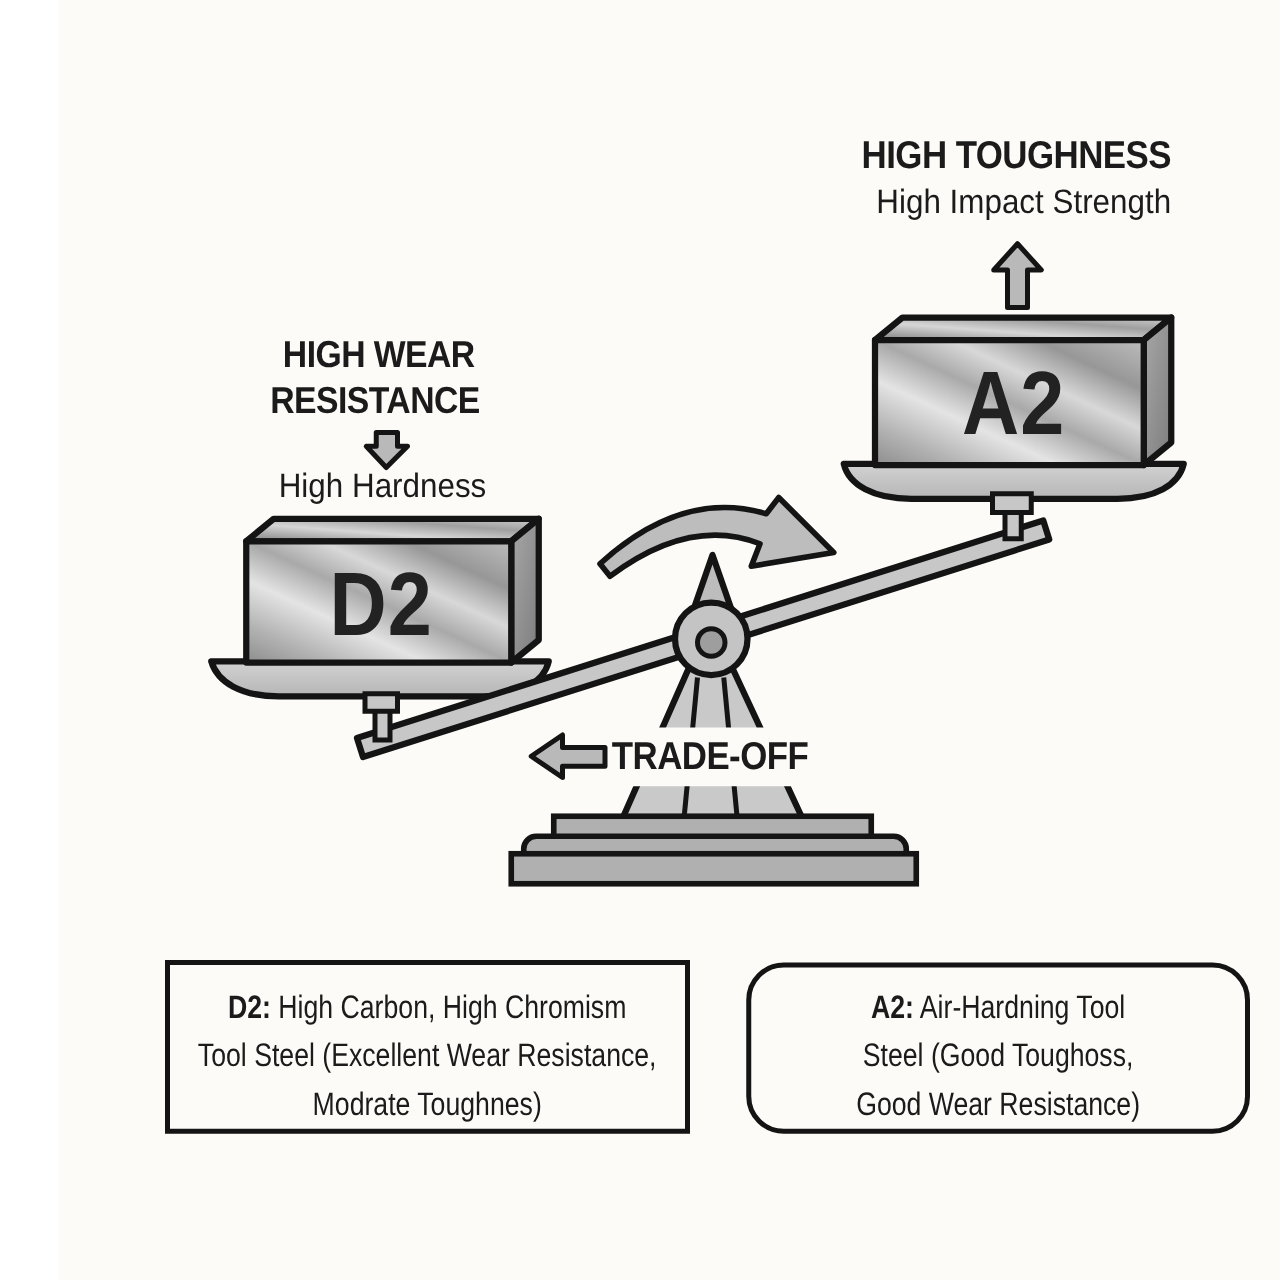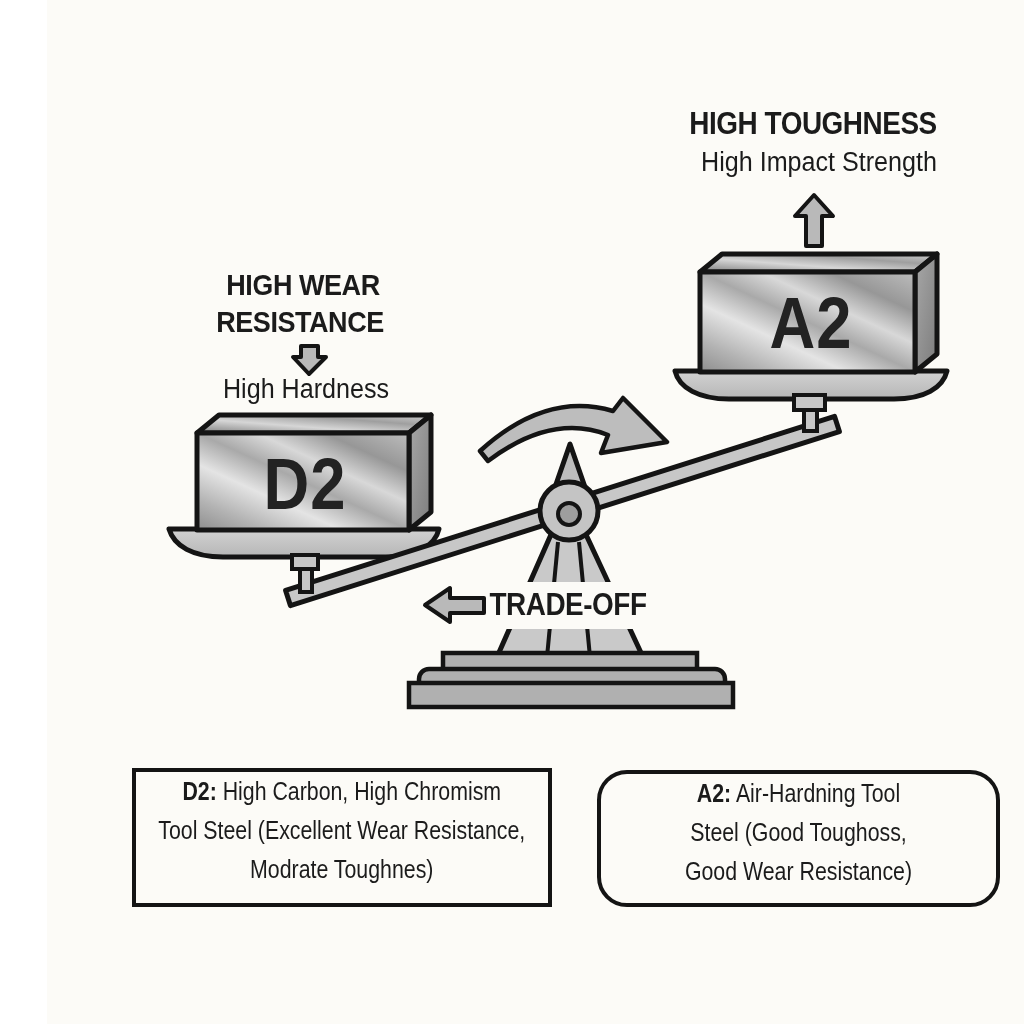--- a/index.html
+++ b/index.html
@@ -24,21 +24,21 @@
   .h-sub{font-weight:400;font-size:27px;transform:translate(-50%,-50%) scaleX(0.93);}
   .h-left{font-weight:700;font-size:30px;line-height:37px;letter-spacing:-0.5px;}
   .block-label{
     font-weight:700;font-size:72px;letter-spacing:1px;color:#222;
     transform:translate(-50%,-50%) scaleX(0.88);
   }
   .tradeoff{font-weight:700;font-size:31px;letter-spacing:-0.5px;}
   .legend-box{
     position:absolute;
     border:4px solid #141414;
-    display:flex;align-items:flex-start;justify-content:center;
+    display:flex;align-items:flex-end;justify-content:center;
     background:transparent;
   }
   .legend-text{
     text-align:center;
     font-size:26px;line-height:39px;font-weight:400;
     transform:scaleX(0.82);
   }
   .legend-text .line{white-space:nowrap;}
   .legend-text b{font-weight:700;}
 </style>

